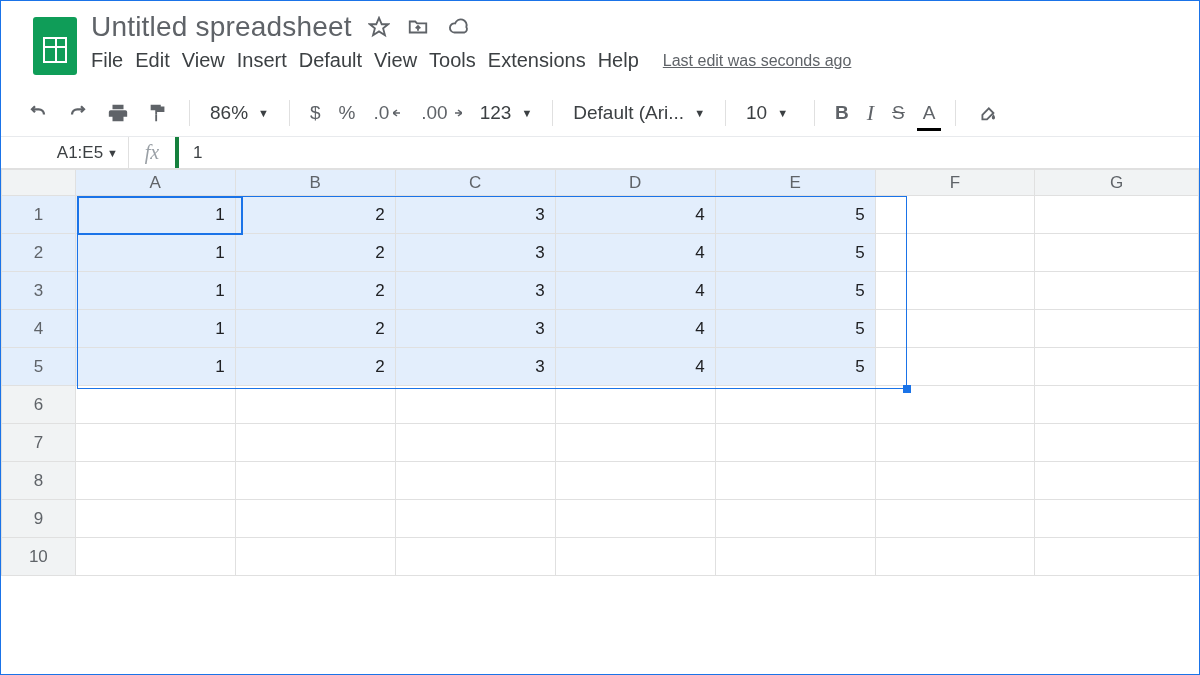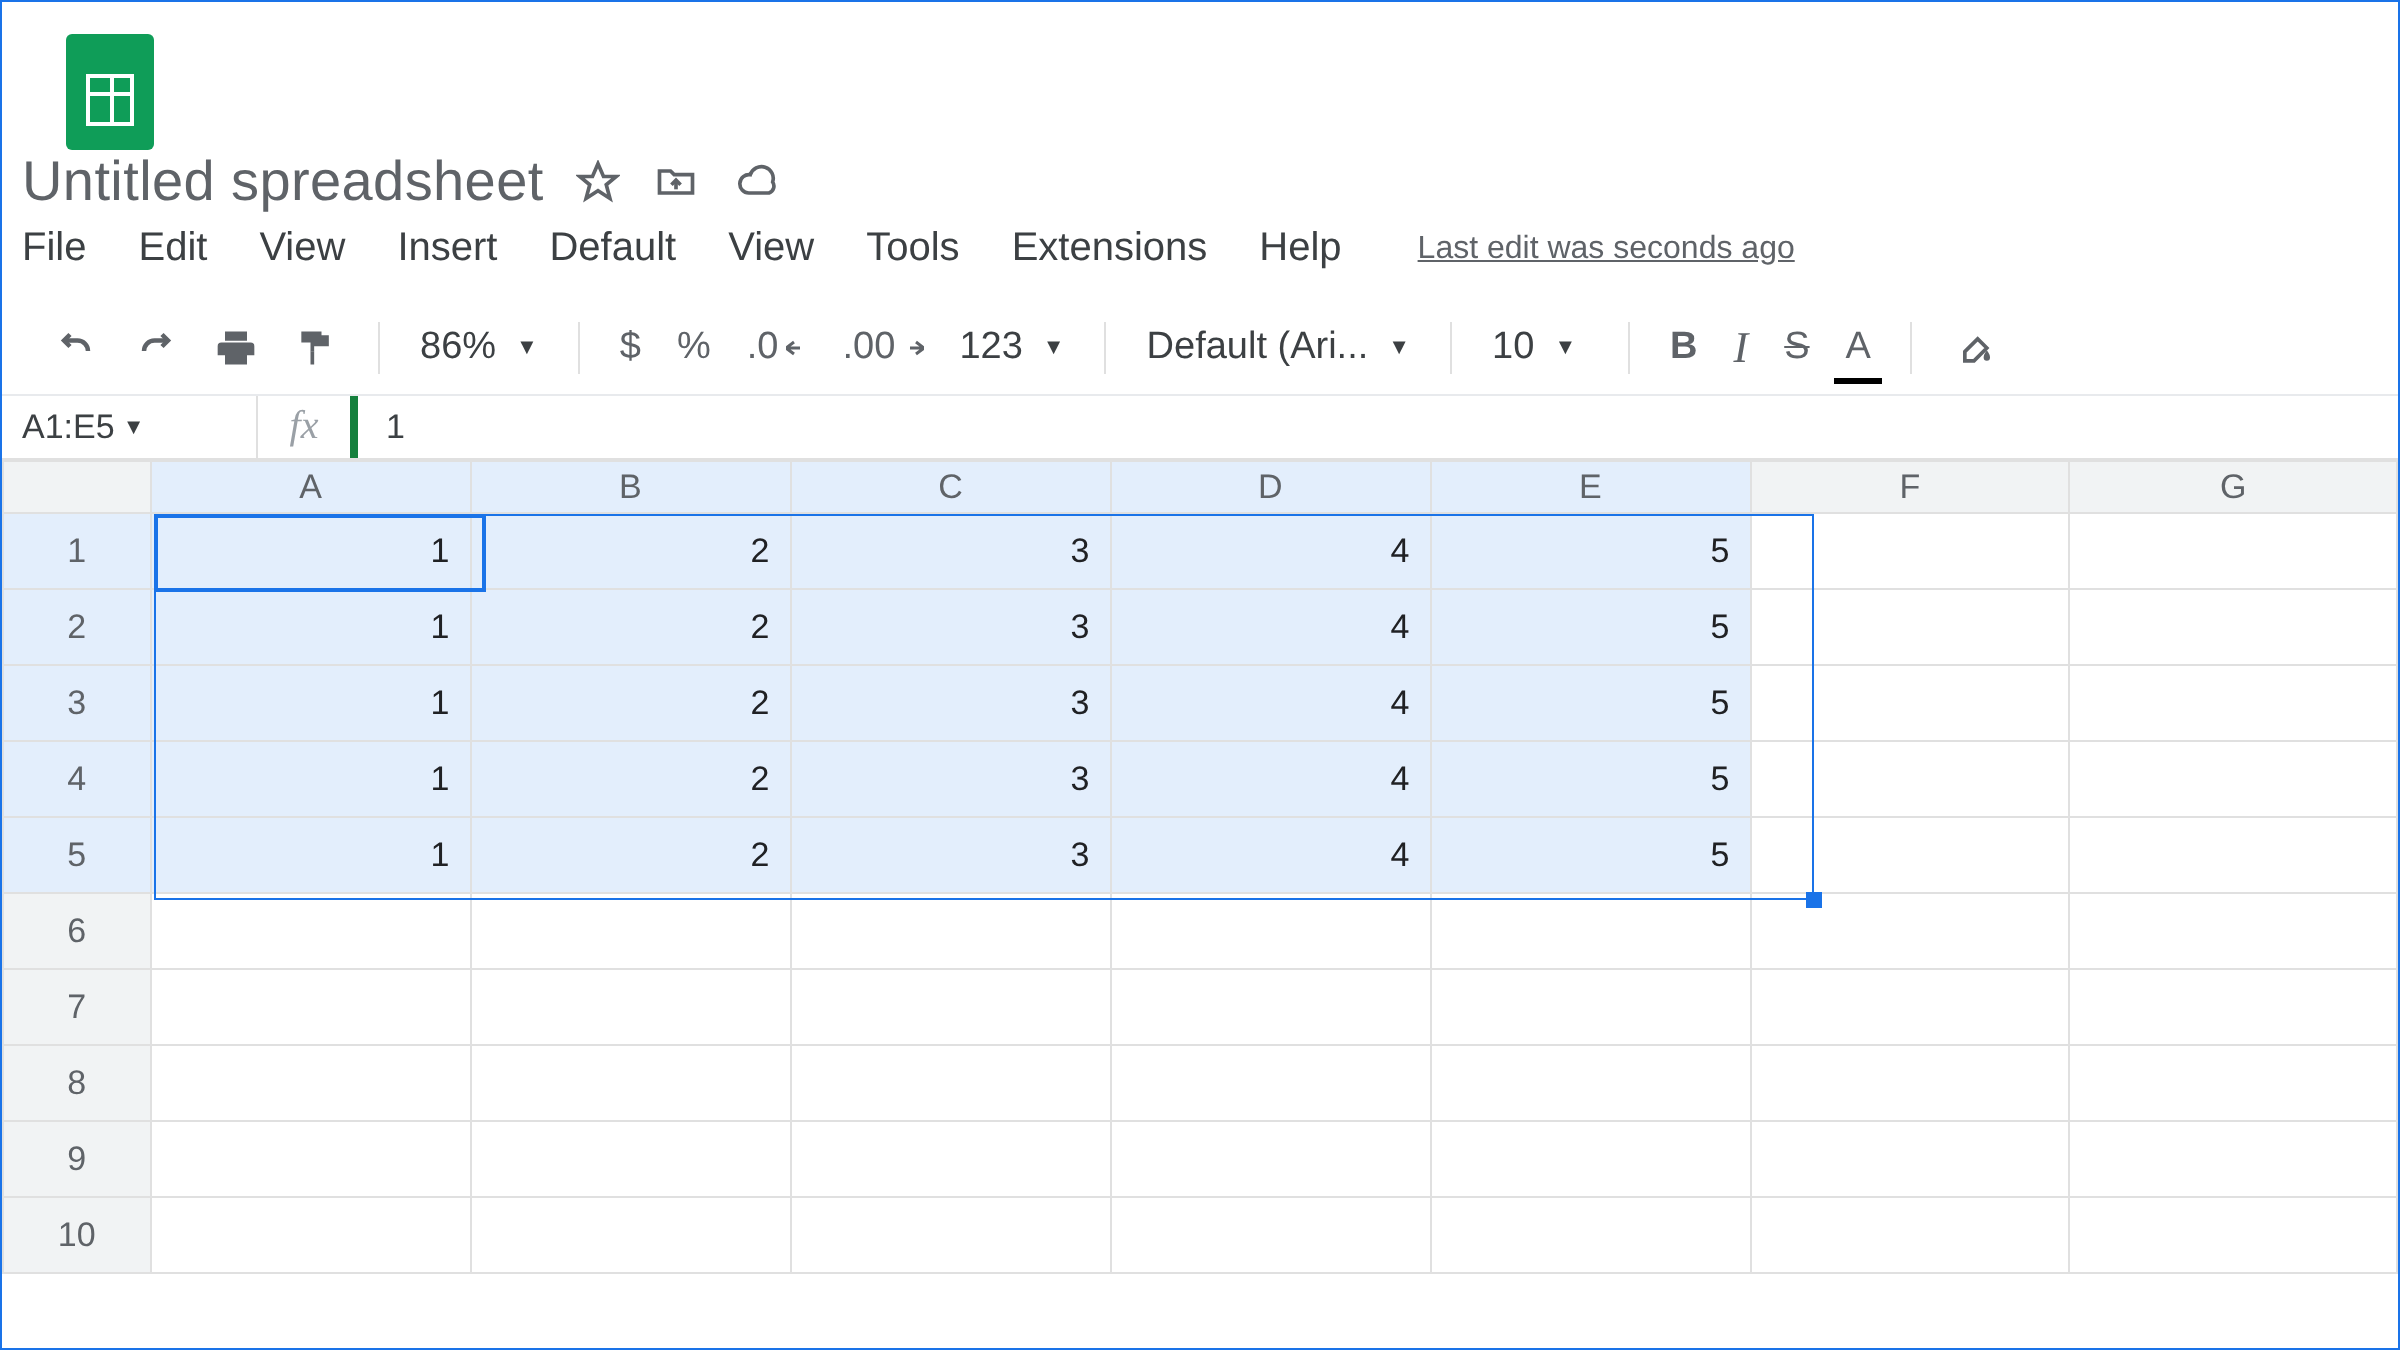--- a/index.html
+++ b/index.html
@@ -1,41 +1,41 @@
 <!DOCTYPE html>
 <html><head>
 <meta charset="utf-8">
 <style>
   * { box-sizing: border-box; }
   html, body { margin: 0; padding: 0; font-family: Arial, sans-serif; background: #fff; color: #202124; }
   body { width: 1200px; height: 675px; overflow: hidden; border: 1px solid #1a73e8; }
 
   
-  .title-area { display: flex; align-items: flex-start; padding: 10px 10px 0 10px; flex-direction: column; }
+  .title-area { display: flex; align-items: flex-start; padding: 10px 10px 0 10px; }
   .logo {
     width: 44px; height: 58px; background: #0f9d58; border-radius: 3px; position: relative; margin: 6px 14px 0 22px;
     flex: 0 0 auto;
   }
   .logo::before {
     content: ""; position: absolute; left: 10px; top: 20px; right: 10px; bottom: 12px;
     border: 2px solid #fff;
   }
   .logo::after {
     content: ""; position: absolute; left: 10px; right: 10px; top: 50%; height: 0; border-top: 2px solid #fff;
   }
   .logo .vline { position: absolute; top: 20px; bottom: 12px; left: 50%; width: 0; border-left: 2px solid #fff; }
 
   .title-stack { display: flex; flex-direction: column; }
   .doc-title-row { display: flex; align-items: center; gap: 16px; }
   .doc-title { font-size: 28px; color: #5f6368; font-weight: 400; letter-spacing: .2px; }
   .title-icon { color: #5f6368; }
   .title-icon svg { display: block; }
 
   
-  .menu-bar { display: flex; align-items: center; gap: 26px; margin-top: 6px; font-size: 20px; color: #3c4043; }
+  .menu-bar { display: flex; align-items: center; gap: 12px; margin-top: 6px; font-size: 20px; color: #3c4043; }
   .menu-item { cursor: pointer; }
   .last-edit { margin-left: 12px; color: #5f6368; text-decoration: underline; font-size: 16px; }
 
   
   .toolbar {
     display: flex; align-items: center; height: 48px; margin-top: 14px; padding: 0 20px;
     border-top: 1px solid #fff; border-bottom: 1px solid #e8eaed; gap: 6px;
     color: #5f6368; font-size: 19px;
   }
   .tb-btn { padding: 4px 6px; display: flex; align-items: center; gap: 4px; cursor: pointer; }
@@ -45,21 +45,21 @@
   .bold-letter { font-weight: 700; }
   .italic-letter { font-style: italic; font-family: "Times New Roman", serif; font-size: 22px; }
   .strike-letter { text-decoration: line-through; }
   .text-color { position: relative; }
   .text-color::after { content: ""; position: absolute; left: 0; right: 0; bottom: -3px; height: 3px; background: #000; }
 
   
   .fx-row {
     display: flex; align-items: stretch; height: 32px; border-bottom: 1px solid #e0e0e0; font-size: 17px;
   }
-  .name-box { width: 128px; display: flex; align-items: center; justify-content: flex-start;
+  .name-box { width: 128px; display: flex; align-items: center; justify-content: flex-end;
     padding: 0 10px; border-right: 1px solid #e0e0e0; color: #3c4043; }
   .fx-label { width: 50px; display: flex; align-items: center; justify-content: center;
     font-style: italic; color: #9aa0a6; font-family: "Times New Roman", serif; font-size: 20px;
     border-right: 4px solid #15803d; }
   .formula-input { flex: 1; display: flex; align-items: center; padding-left: 14px; color: #3c4043; }
 
   
   .grid { position: relative; }
   table { border-collapse: collapse; table-layout: fixed; }
   th, td { border: 1px solid #e0e0e0; font-size: 17px; color: #202124; }

